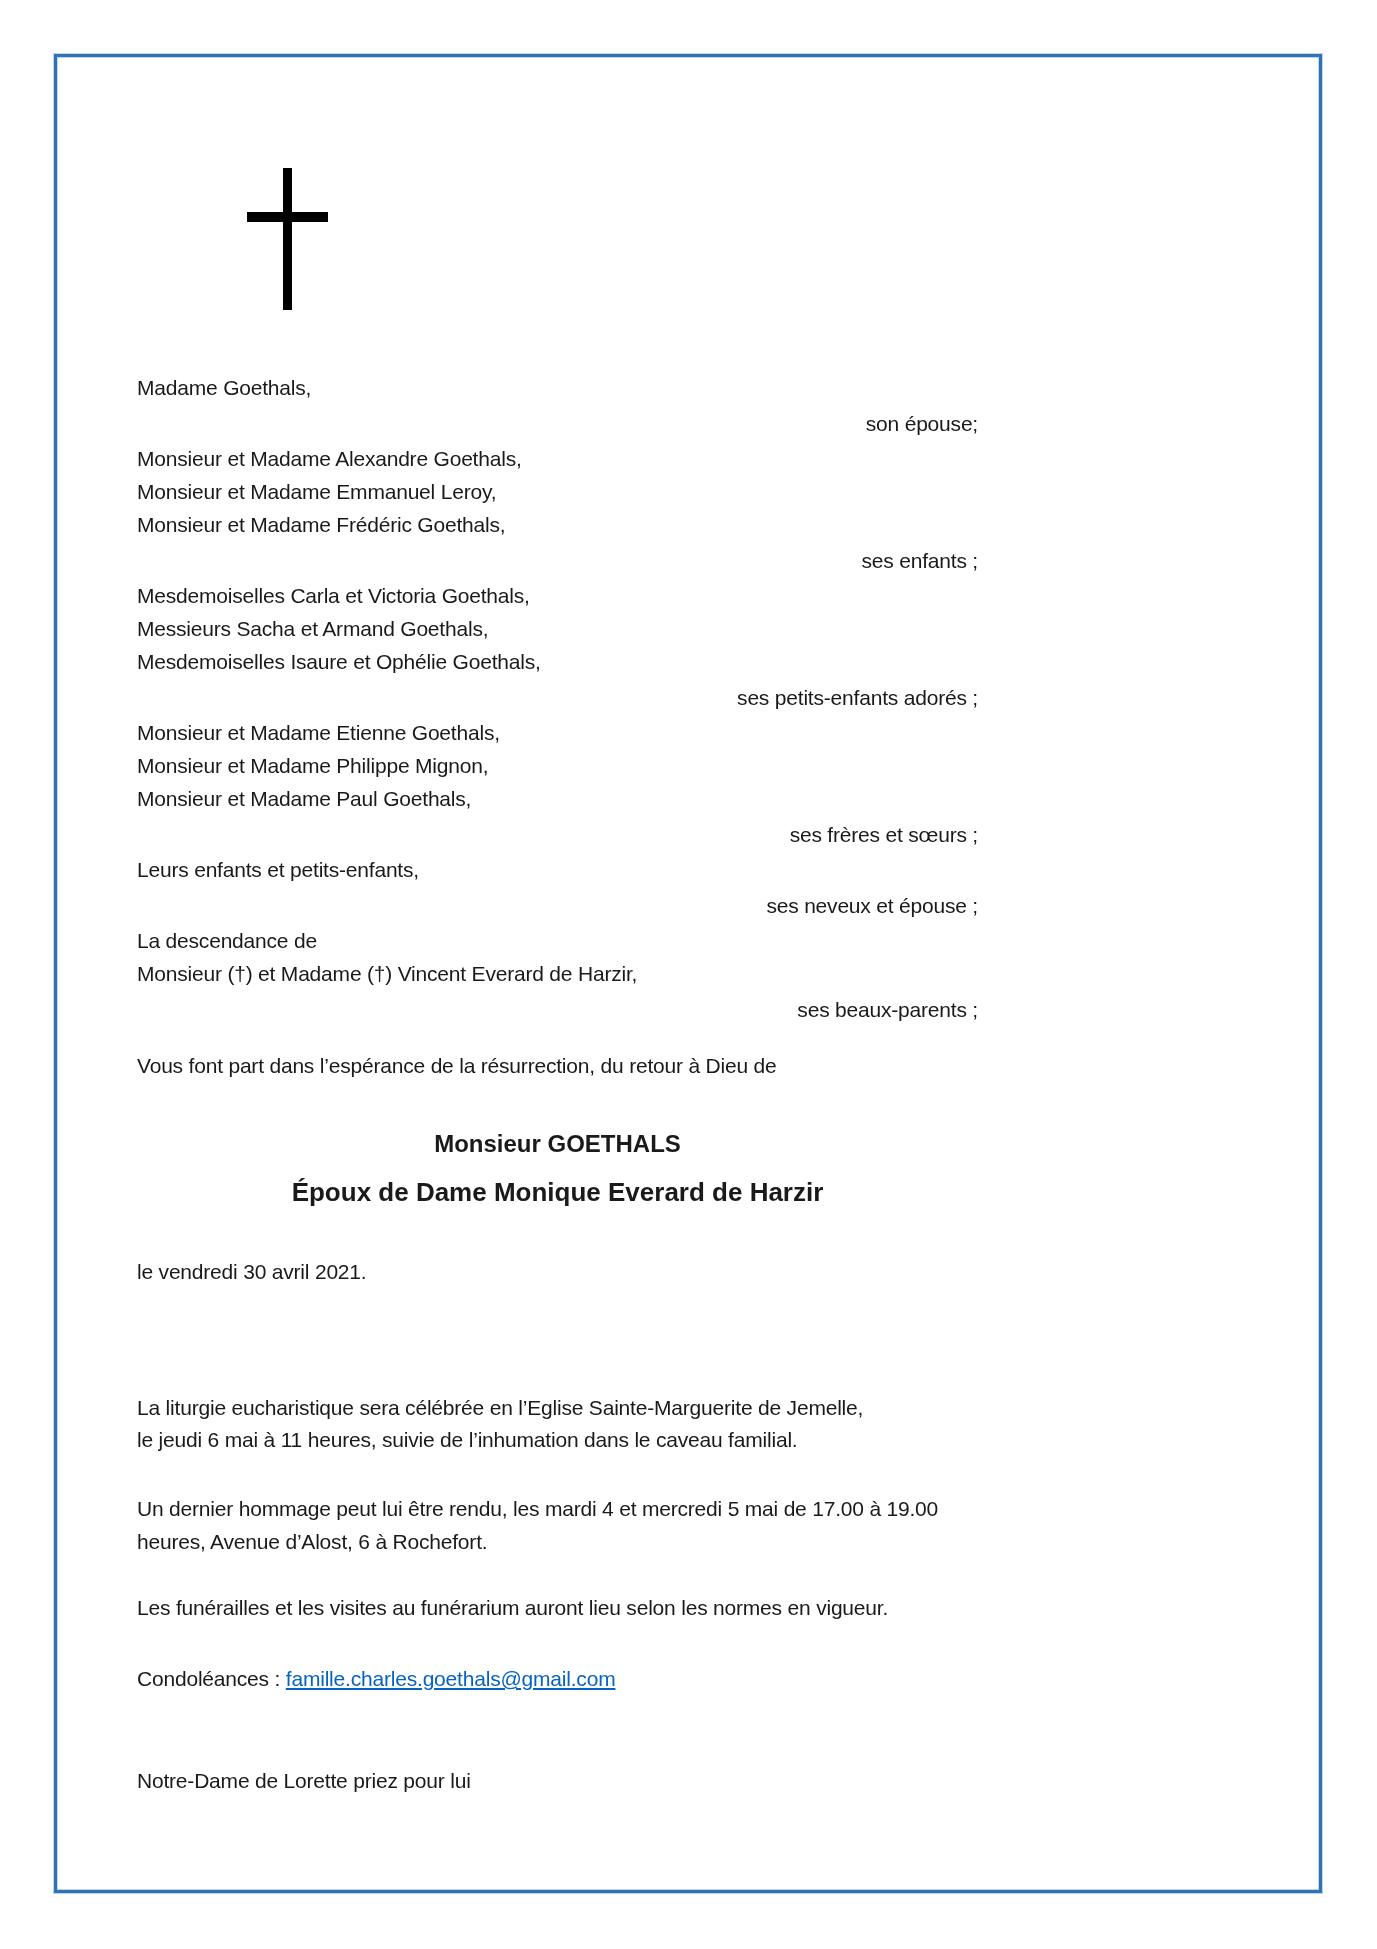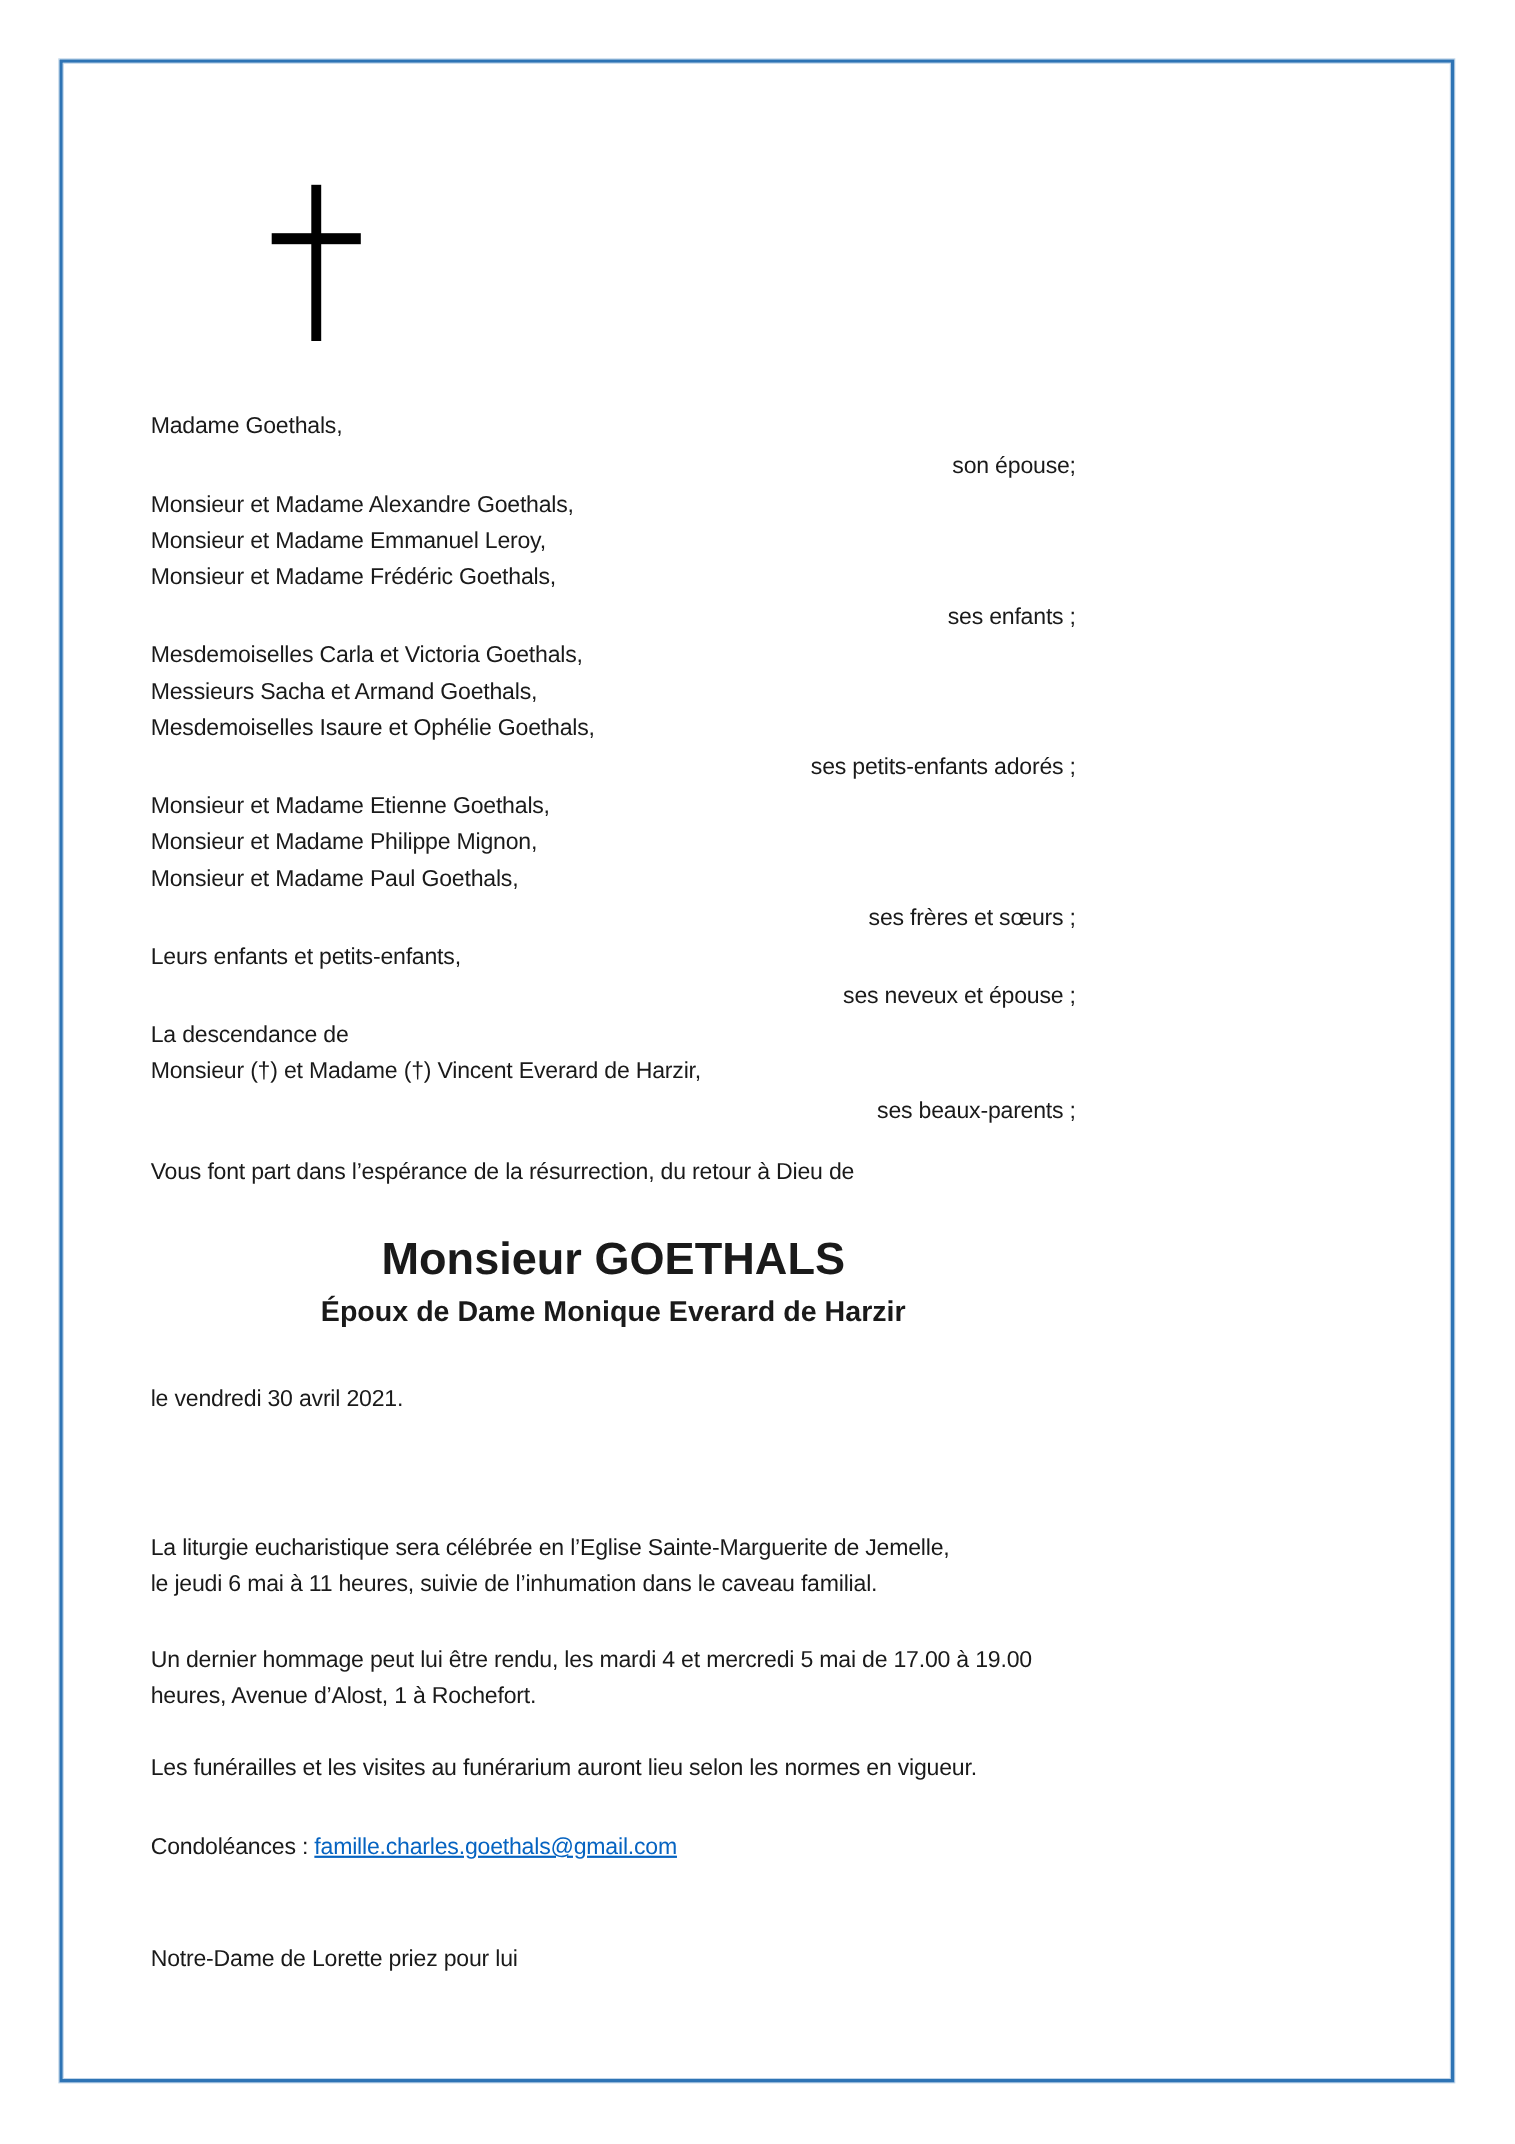--- a/index.html
+++ b/index.html
@@ -62,21 +62,21 @@
 
   .quote-block { top: 168px; }
   .quote-block .line { line-height: 34px; }
 
   .family-block { top: 371px; }
 
   .announcement-block { top: 1049px; }
 
   .deceased-block { top: 1123px; }
   .deceased-title {
-    font-size: 41px;
+    font-size: 24px;
     font-weight: bold;
     line-height: 42px;
     text-align: center;
     white-space: nowrap;
   }
   .deceased-subtitle {
     font-size: 26px;
     font-weight: bold;
     line-height: 38px;
     margin-top: 8px;
@@ -165,21 +165,21 @@
     <div class="line">le vendredi 30 avril 2021.</div>
   </div>
 
   <div class="col liturgy-block centered">
     <div class="line">La liturgie eucharistique sera célébrée en l’Eglise Sainte-Marguerite de Jemelle,</div>
     <div class="line">le jeudi 6 mai à 11 heures, suivie de l’inhumation dans le caveau familial.</div>
   </div>
 
   <div class="col tribute-block centered">
     <div class="line">Un dernier hommage peut lui être rendu, les mardi 4 et mercredi 5 mai de 17.00 à 19.00</div>
-    <div class="line">heures, Avenue d’Alost, 1 à Rochefort.</div>
+    <div class="line">heures, Avenue d’Alost, 6 à Rochefort.</div>
   </div>
 
   <div class="col funeral-note-block centered">
     <div class="line">Les funérailles et les visites au funérarium auront lieu selon les normes en vigueur.</div>
   </div>
 
   <div class="col condolences-block">
     <div class="line">
       <span>Condoléances : </span><a class="email-link">famille.charles.goethals@gmail.com</a>
     </div>

